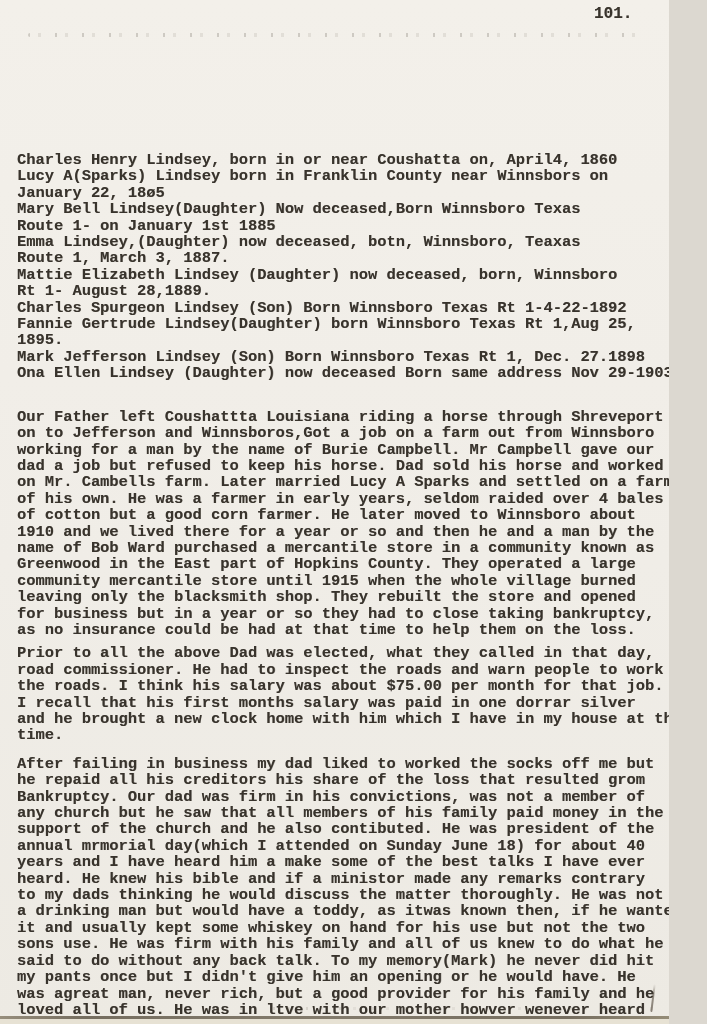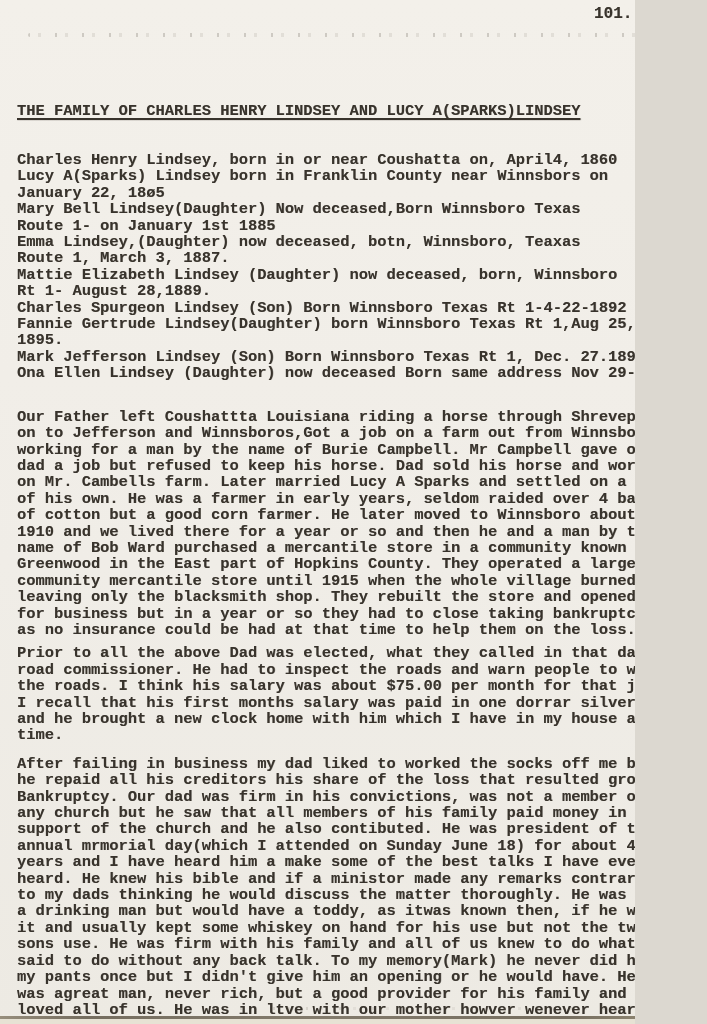--- a/index.html
+++ b/index.html
@@ -12,20 +12,21 @@
     width:707px;height:1024px;
     font-family:"Liberation Mono","DejaVu Sans Mono",monospace;
     background:#dcd8d0;
   }
   .sheet{
     position:relative;
     width:635px;height:1024px;
     overflow:hidden;
     background:linear-gradient(180deg,#f3f0ea 0%,var(--paper) 55%,#edeae3 100%);
     color:var(--ink);
+    padding-left:34px;
   }
   .type{
     font-size:15.4px;
     line-height:16.4px;
     font-weight:700;
     white-space:pre-line;
     letter-spacing:0;
     color:var(--ink);
     text-shadow:0.3px 0.3px 0.5px rgba(56,51,44,0.45);
   }
@@ -78,21 +79,20 @@
 </style>
 </head>
 <body>
 
 <div class="sheet">
 
   <div class="pagenum type">101.</div>
 
   <div class="smudge-top"></div>
 
-  <div class="title type">THE FAMILY OF CHARLES HENRY LINDSEY AND LUCY A(SPARKS)LINDSEY</div>
 
   <div class="bodytext">
     <div class="block type">Charles Henry Lindsey, born in or near Coushatta on, April4, 1860
 Lucy A(Sparks) Lindsey born in Franklin County near Winnsbors on
 January 22, 18ø5
 Mary Bell Lindsey(Daughter) Now deceased,Born Winnsboro Texas
 Route 1- on January 1st 1885
 Emma Lindsey,(Daughter) now deceased, botn, Winnsboro, Teaxas
 Route 1, March 3, 1887.
 Mattie Elizabeth Lindsey (Daughter) now deceased, born, Winnsboro

